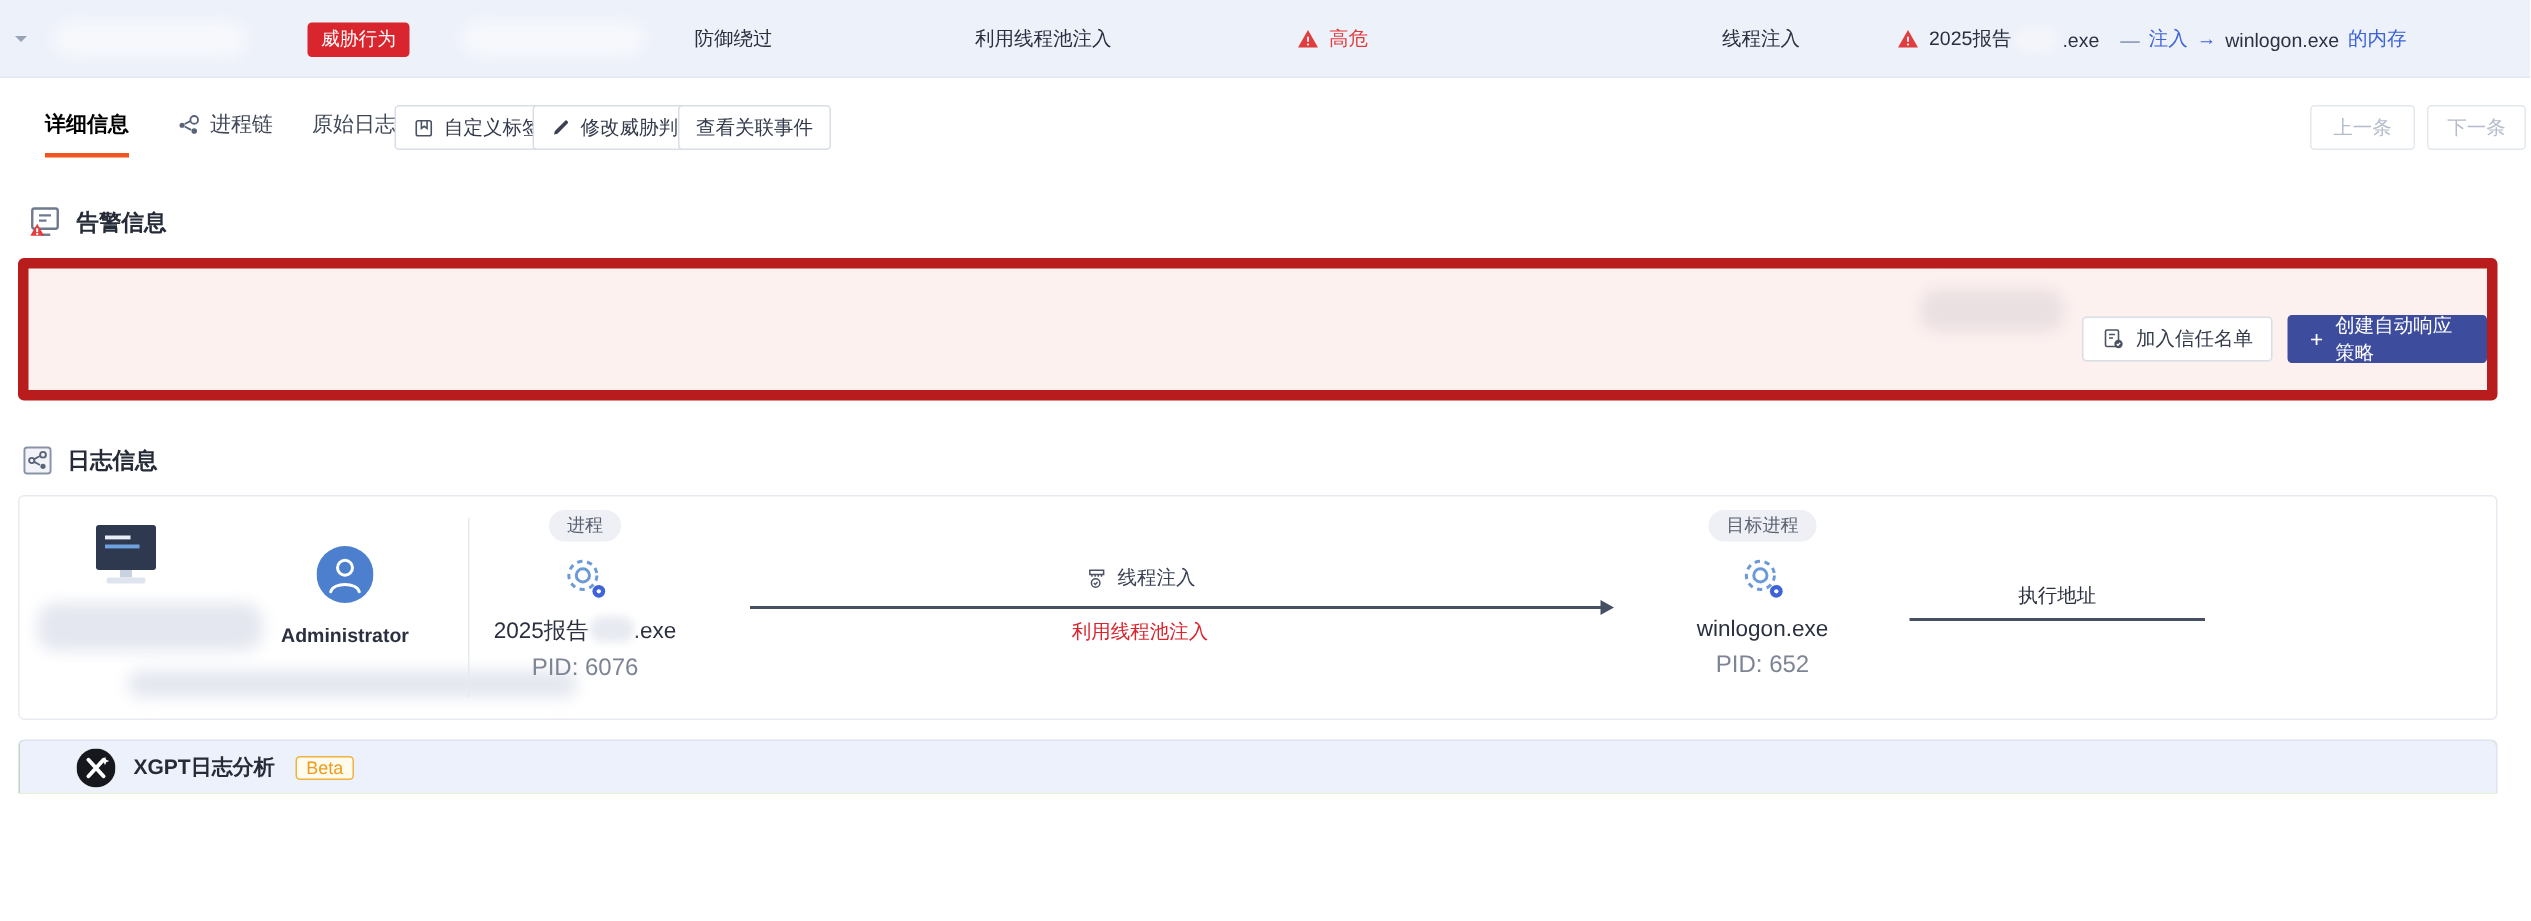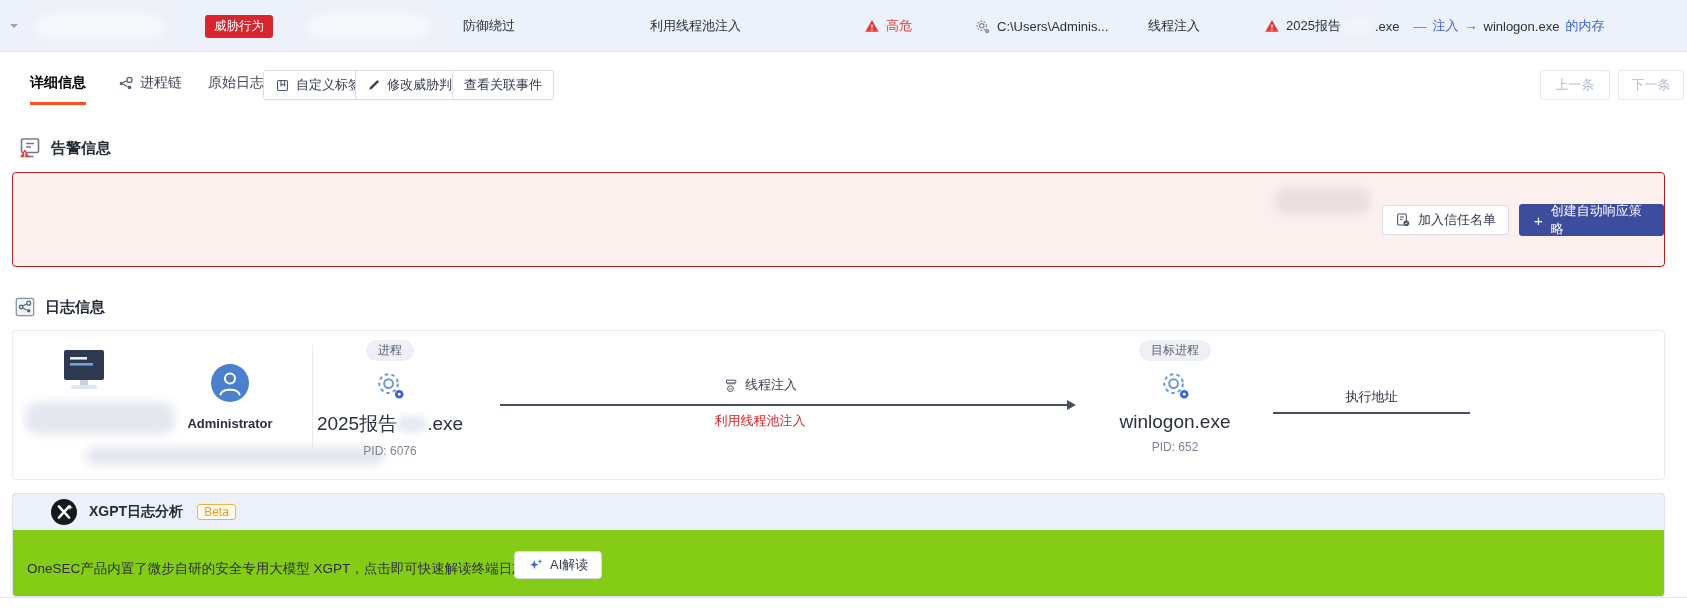--- a/index.html
+++ b/index.html
@@ -1,17 +1,17 @@
 <!DOCTYPE html>
 <html><head>
 <meta charset="utf-8">
 <style>
   * { box-sizing: border-box; }
   body { margin:0; font-family:"Liberation Sans","DejaVu Sans",sans-serif; }
-  #app { position:relative; width:1687px; height:614px; background:#ffffff; color:#262b38; overflow:hidden;padding-left:14px; }
+  #app { position:relative; width:1687px; height:529px; background:#ffffff; color:#262b38; overflow:hidden;padding-left:14px; }
 
   
   .topbar { position:absolute; left:0; top:0; width:1687px; height:52px; background:#edf1fa; border-bottom:1px solid #e3e8f4; }
   .titem { position:absolute; top:0; height:52px; display:flex; align-items:center; gap:6px; font-size:13px; color:#2b3040; white-space:nowrap; }
   .red-badge { background:#d9252e; color:#fff; font-size:12.5px; padding:3px 9px; border-radius:3px; }
   .sev-red { color:#e23d3d; }
   .blue { color:#3e63d9;font-family:Liberation Serif, serif; }
   .dash { color:#7784ad; }
 
   
@@ -24,35 +24,35 @@
   .tab { position:absolute; top:74px; font-size:14px; color:#3f4656; cursor:pointer; display:flex; align-items:center; gap:5px; }
   .tab.active { color:#000000; font-weight:bold; }
   .tab-underline { position:absolute; left:30px; top:102px; width:56px; height:3px; background:#f4551f; }
   .tbtn { position:absolute; top:70px; height:30px; display:flex; align-items:center; gap:6px; padding:0 11px; background:#fff; border:1px solid #d8dde6; border-radius:3px; font-size:13px; color:#333a4a; cursor:pointer; }
   .nav-btn { position:absolute; top:70px; height:30px; display:flex; align-items:center; justify-content:center; background:#fff; border:1px solid #e3e7ee; border-radius:3px; font-size:13px; color:#b5bccb; cursor:pointer; }
 
   
   .sec-head { position:absolute; display:flex; align-items:center; gap:9px; font-size:15px; font-weight:600; color:#262b38; }
 
   
-  .alert-box { position:absolute; left:12px; top:172px; width:1653px; height:95px; background:#fdf1f0; border:1px solid #b91c1c; border-radius:4px; }
+  .alert-box { position:absolute; left:12px; top:172px; width:1653px; height:95px; background:#fdf1f0; border:7px solid #b91c1c; border-radius:4px; }
   .pill-red { position:absolute; left:22px; top:185px; background:#e04343; color:#fff; font-size:12px; padding:2px 11px; border-radius:11px; }
   .badge-outline-red { position:absolute; left:60px; top:185px; color:#d9252e; border:1px solid #e0a0a0; background:#fffafa; font-size:12px; padding:1px 8px; border-radius:3px; }
   .alert-desc { position:absolute; left:110px; top:186px; font-size:14px; color:#262b38; }
   .rootcause { position:absolute; left:20px; top:224px; display:flex; align-items:center; gap:5px; font-size:13px; color:#262b38; }
   .btn-white { display:flex; align-items:center; gap:7px; background:#fff; border:1px solid #d8dde6; border-radius:3px; font-size:13px; color:#333a4a; padding:0 12px; height:30px; cursor:pointer; }
   .btn-navy { display:flex; align-items:center; gap:8px; background:#3e4c9e; border:1px solid #3e4c9e; border-radius:3px; font-size:13px; color:#fff; padding:0 14px; height:32px; cursor:pointer; }
 
   
   .log-box { position:absolute; left:12px; top:330px; width:1653px; height:150px; background:#fff; border:1px solid #e7eaf1; border-radius:4px; }
   .v-divider { position:absolute; left:312px; top:345px; width:1px; height:120px; background:#e7eaf1; }
   .entity { position:absolute; display:flex; flex-direction:column; align-items:center; }
   .etag { background:#eef0f5; color:#596070; font-size:12px; padding:2px 12px; border-radius:11px; }
-  .ename { font-size:19px; color:#2b3040; margin-top:9px; }
-  .epid { font-size:12px; color:#7d8594; margin-top:7px; }
+  .ename { font-size:15px; color:#2b3040; margin-top:9px; }
+  .epid { font-size:16px; color:#7d8594; margin-top:7px; }
   .edge-line { position:absolute; left:500px; top:404px; width:568px; height:2px; background:#474f63; }
   .edge-line::after { content:""; position:absolute; right:-8px; top:-4px; border-top:5px solid transparent; border-bottom:5px solid transparent; border-left:9px solid #474f63; }
   .edge-label { position:absolute; left:660px; top:376px; width:200px; display:flex; align-items:center; justify-content:center; gap:5px; font-size:13px; color:#3a4254; }
   .edge-detail { position:absolute; left:640px; top:412px; width:240px; text-align:center; font-size:13px; color:#d9252e; }
   .exec-label { position:absolute; left:1273px; top:388px; width:197px; text-align:center; font-size:13px; color:#2b3040; }
   .exec-line { position:absolute; left:1273px; top:412px; width:197px; height:2px; background:#474f63; }
   .admin-name { position:absolute; left:170px; top:416px; width:120px; text-align:center; font-size:13px; font-weight:bold; color:#2b3040; }
 
   
   .xgpt-box { position:absolute; left:12px; top:493px; width:1653px; height:104px; background:#84cc16; border:1px solid #dde3f2; border-radius:4px; overflow:hidden; }
@@ -86,31 +86,20 @@
     <div class="titem" style="left:650px">利用线程池注入</div>
     <div class="titem" style="left:864px">
       <span>
         <svg width="16" height="16" viewBox="0 0 24 24">
             <path d="M12 3l10 17.5H2z" fill="#e23d3d"></path>
             <rect x="11.1" y="9.5" width="1.8" height="5.5" rx="0.9" fill="#fff"></rect>
             <circle cx="12" cy="17.5" r="1.1" fill="#fff"></circle>
           </svg>
       </span>
       <span class="sev-red">高危</span>
-    </div>
-    <div class="titem" style="left:974px">
-      <span>
-        <svg width="17" height="17" viewBox="0 0 24 24" fill="none" stroke="#7a84a0" stroke-width="1.6">
-            <circle cx="11" cy="11" r="3.1"></circle>
-            <circle cx="11" cy="11" r="6.6" stroke-dasharray="2.5 2.2"></circle>
-            <circle cx="18.5" cy="18.5" r="3" fill="#7a84a0" stroke="none"></circle>
-            <circle cx="18.5" cy="18.5" r="1" fill="#edf1fa" stroke="none"></circle>
-          </svg>
-      </span>
-      <span>C:\Users\Adminis...</span>
     </div>
     <div class="titem" style="left:1148px">线程注入</div>
     <div class="titem" style="left:1264px">
       <span>
         <svg width="16" height="16" viewBox="0 0 24 24">
             <path d="M12 3l10 17.5H2z" fill="#e23d3d"></path>
             <rect x="11.1" y="9.5" width="1.8" height="5.5" rx="0.9" fill="#fff"></rect>
             <circle cx="12" cy="17.5" r="1.1" fill="#fff"></circle>
           </svg>
       </span>

